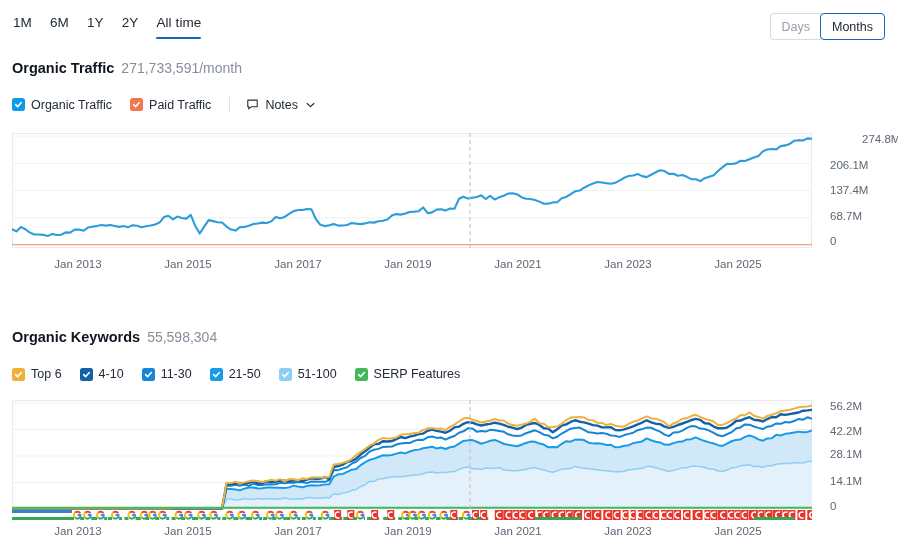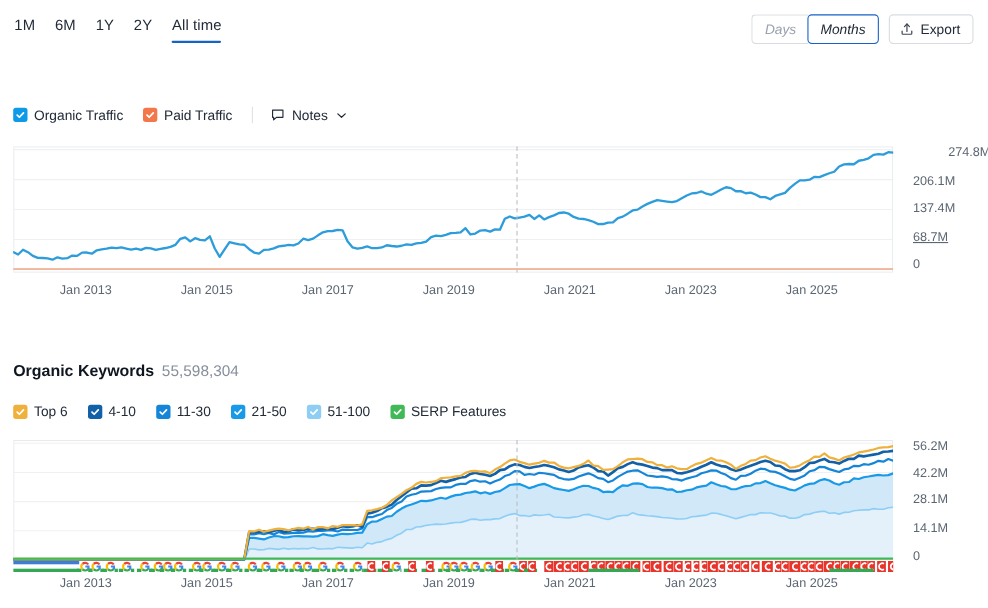--- a/index.html
+++ b/index.html
@@ -31,21 +31,21 @@
     content: ""; position: absolute; left: 0; right: 0; bottom: 0;
     height: 2.5px; background: #1763c4; border-radius: 2px;
   }
 
   .topbar-right {
     position: absolute; right: 10px; top: 13px;
     display: flex; align-items: center; gap: 9px;
   }
   .seg {
     display: flex; align-items: flex-start; height: 27px;
-    border-radius: 13px; overflow: visible; font-style: italic;
+    border-radius: 13px; overflow: visible;
   }
   .seg-btn {
     display: flex; align-items: center; justify-content: center;
     padding: 0 11px; font-size: 12.5px; height: 27px;
     border: 1px solid #d8dce1; background: #fff; cursor: pointer;
     color: #98a1ad;
   }
   .seg-btn:first-child { border-radius: 4px 0 0 4px; border-right: none; }
   .seg-btn:last-child  { border-radius: 0 4px 4px 0; }
   .seg-btn.selected {
@@ -112,33 +112,26 @@
         <div class="range-tab">6M</div>
         <div class="range-tab">1Y</div>
         <div class="range-tab">2Y</div>
         <div class="range-tab active">All time</div>
       </div>
     <div class="topbar-right">
       <div class="seg" id="gran-seg">
           <div class="seg-btn">Days</div>
           <div class="seg-btn selected" style="color: rgb(34, 43, 56);">Months</div>
         </div>
-      <div class="export-btn">
-        <span>
-          <svg class="icon-export" viewBox="0 0 16 16" fill="none" stroke="#3c4551" stroke-width="1.35" stroke-linecap="round" stroke-linejoin="round">
-            <path d="M8 10.5V2.4"></path>
-              <path d="M5.2 5.1 8 2.2l2.8 2.9"></path>
-            <path d="M2.6 10.2v2.6a.9.9 0 0 0 .9.9h9a.9.9 0 0 0 .9-.9v-2.6"></path>
-          </svg>
-        </span>
-        <span>Export</span>
-      </div>
     </div>
   </div>
 
+  <div class="section-title" style="top:60px">
+    <span>Organic Traffic</span><span class="value">271,733,591/month</span>
+  </div>
 
   <div class="legend-row" style="top:97px">
     <div id="traffic-legend" style="display:flex;align-items:center">
         <div class="legend-item">
           <span class="cbx" style="background: rgb(14, 154, 233);">
             <svg viewBox="0 0 12 12" fill="none" stroke="#fff" stroke-width="2.1" stroke-linecap="round" stroke-linejoin="round">
               <path d="M2.2 6.2 4.8 8.8 9.8 3.4"></path>
             </svg>
           </span>
           <span>Organic Traffic</span>
@@ -178,21 +171,21 @@
         <line x1="0" y1="112" x2="800" y2="112" stroke="#eef0f2" stroke-width="1"></line>
         <path d="M0.00 111.61 L4.57 111.61 L9.14 111.61 L13.71 111.61 L18.29 111.61 L22.86 111.61 L27.43 111.61 L32.00 111.61 L36.57 111.61 L41.14 111.61 L45.71 111.61 L50.29 111.61 L54.86 111.61 L59.43 111.61 L64.00 111.61 L68.57 111.61 L73.14 111.61 L77.71 111.61 L82.29 111.61 L86.86 111.61 L91.43 111.61 L96.00 111.61 L100.57 111.61 L105.14 111.61 L109.71 111.61 L114.29 111.61 L118.86 111.61 L123.43 111.61 L128.00 111.61 L132.57 111.61 L137.14 111.61 L141.71 111.61 L146.29 111.61 L150.86 111.61 L155.43 111.61 L160.00 111.61 L164.57 111.61 L169.14 111.61 L173.71 111.61 L178.29 111.61 L182.86 111.61 L187.43 111.61 L192.00 111.61 L196.57 111.61 L201.14 111.61 L205.71 111.61 L210.29 111.61 L214.86 111.61 L219.43 111.61 L224.00 111.61 L228.57 111.61 L233.14 111.61 L237.71 111.61 L242.29 111.61 L246.86 111.61 L251.43 111.61 L256.00 111.61 L260.57 111.61 L265.14 111.61 L269.71 111.61 L274.29 111.61 L278.86 111.61 L283.43 111.61 L288.00 111.61 L292.57 111.61 L297.14 111.61 L301.71 111.61 L306.29 111.61 L310.86 111.61 L315.43 111.61 L320.00 111.61 L324.57 111.61 L329.14 111.61 L333.71 111.61 L338.29 111.61 L342.86 111.61 L347.43 111.61 L352.00 111.61 L356.57 111.61 L361.14 111.61 L365.71 111.61 L370.29 111.61 L374.86 111.61 L379.43 111.61 L384.00 111.61 L388.57 111.61 L393.14 111.61 L397.71 111.61 L402.29 111.61 L406.86 111.61 L411.43 111.61 L416.00 111.61 L420.57 111.61 L425.14 111.61 L429.71 111.61 L434.29 111.61 L438.86 111.61 L443.43 111.61 L448.00 111.61 L452.57 111.61 L457.14 111.61 L461.71 111.61 L466.29 111.61 L470.86 111.61 L475.43 111.61 L480.00 111.61 L484.57 111.61 L489.14 111.61 L493.71 111.61 L498.29 111.61 L502.86 111.61 L507.43 111.61 L512.00 111.61 L516.57 111.61 L521.14 111.61 L525.71 111.61 L530.29 111.61 L534.86 111.61 L539.43 111.61 L544.00 111.61 L548.57 111.61 L553.14 111.61 L557.71 111.61 L562.29 111.61 L566.86 111.61 L571.43 111.61 L576.00 111.61 L580.57 111.61 L585.14 111.61 L589.71 111.61 L594.29 111.61 L598.86 111.61 L603.43 111.61 L608.00 111.61 L612.57 111.61 L617.14 111.61 L621.71 111.61 L626.29 111.61 L630.86 111.61 L635.43 111.61 L640.00 111.61 L644.57 111.61 L649.14 111.61 L653.71 111.61 L658.29 111.61 L662.86 111.61 L667.43 111.61 L672.00 111.61 L676.57 111.61 L681.14 111.61 L685.71 111.61 L690.29 111.61 L694.86 111.61 L699.43 111.61 L704.00 111.61 L708.57 111.61 L713.14 111.61 L717.71 111.61 L722.29 111.61 L726.86 111.61 L731.43 111.61 L736.00 111.61 L740.57 111.61 L745.14 111.61 L749.71 111.61 L754.29 111.61 L758.86 111.61 L763.43 111.61 L768.00 111.61 L772.57 111.61 L777.14 111.61 L781.71 111.61 L786.29 111.61 L790.86 111.61 L795.43 111.61 L800.00 111.61 " fill="none" stroke="#f2a382" stroke-width="1.3"></path>
         <path d="M0.00 96.24 L4.47 98.38 L8.94 94.01 L13.41 96.26 L17.88 99.60 L22.35 101.43 L26.82 101.55 L31.28 101.85 L35.75 103.10 L40.22 100.91 L44.69 102.05 L49.16 101.70 L53.63 99.36 L58.10 99.62 L62.57 96.65 L67.04 96.56 L71.51 97.65 L75.98 94.53 L80.45 93.66 L84.92 93.10 L89.39 92.07 L93.85 92.61 L98.32 91.92 L102.79 92.93 L107.26 93.89 L111.73 92.94 L116.20 94.15 L120.67 92.34 L125.14 92.83 L129.61 94.23 L134.08 93.28 L138.55 92.46 L143.02 91.44 L147.49 89.58 L151.96 84.10 L156.42 82.72 L160.89 86.43 L165.36 83.51 L169.83 85.04 L174.30 85.61 L178.77 81.86 L183.24 92.93 L187.71 100.54 L192.18 93.68 L196.65 87.14 L201.12 88.14 L205.59 89.23 L210.06 89.50 L214.53 93.56 L218.99 96.59 L223.46 97.60 L227.93 94.21 L232.40 93.90 L236.87 92.82 L241.34 90.94 L245.81 90.42 L250.28 89.62 L254.75 90.06 L259.22 88.38 L263.69 84.00 L268.16 85.35 L272.63 83.92 L277.09 80.95 L281.56 78.14 L286.03 77.06 L290.50 77.00 L294.97 76.05 L299.44 76.38 L303.91 86.27 L308.38 91.85 L312.85 93.11 L317.32 92.31 L321.79 90.92 L326.26 92.64 L330.73 92.57 L335.20 91.96 L339.66 89.94 L344.13 90.63 L348.60 91.11 L353.07 90.41 L357.54 89.19 L362.01 89.62 L366.48 88.29 L370.95 87.71 L375.42 86.57 L379.89 82.55 L384.36 81.12 L388.83 81.62 L393.30 80.56 L397.77 78.93 L402.23 78.63 L406.70 78.17 L411.17 74.44 L415.64 80.16 L420.11 79.35 L424.58 76.60 L429.05 76.29 L433.52 77.60 L437.99 75.55 L442.46 75.82 L446.93 65.83 L451.40 63.82 L455.87 65.53 L460.34 64.77 L464.80 63.92 L469.27 62.32 L473.74 66.05 L478.21 62.77 L482.68 66.50 L487.15 64.36 L491.62 62.77 L496.09 60.62 L500.56 60.18 L505.03 61.25 L509.50 64.20 L513.97 65.82 L518.44 66.07 L522.91 67.05 L527.37 68.62 L531.84 70.72 L536.31 70.65 L540.78 69.41 L545.25 69.17 L549.72 65.26 L554.19 63.94 L558.66 61.23 L563.13 58.30 L567.60 57.57 L572.07 54.70 L576.54 52.35 L581.01 50.50 L585.47 48.99 L589.94 49.56 L594.41 50.21 L598.88 50.80 L603.35 49.81 L607.82 47.31 L612.29 44.73 L616.76 42.87 L621.23 42.44 L625.70 41.05 L630.17 43.12 L634.64 44.10 L639.11 41.73 L643.58 39.31 L648.04 37.22 L652.51 38.01 L656.98 40.87 L661.45 40.80 L665.92 42.67 L670.39 42.08 L674.86 43.81 L679.33 46.19 L683.80 46.22 L688.27 48.14 L692.74 45.15 L697.21 43.77 L701.68 42.37 L706.15 37.82 L710.61 34.20 L715.08 30.92 L719.55 30.97 L724.02 30.35 L728.49 27.75 L732.96 27.96 L737.43 26.19 L741.90 24.51 L746.37 23.12 L750.84 18.36 L755.31 16.49 L759.78 16.07 L764.25 16.33 L768.72 13.13 L773.18 12.39 L777.65 10.91 L782.12 7.82 L786.59 7.17 L791.06 7.56 L795.53 5.34 L800.00 5.68 " fill="none" stroke="#2d9cdb" stroke-width="2.1" stroke-linejoin="round" stroke-linecap="round"></path>
         <line x1="458" y1="0" x2="458" y2="115" stroke="#b9bec5" stroke-width="1" stroke-dasharray="4 3"></line>
       </svg>
   </div>
   <div class="ylabels" style="left:830px; top:133px; width:66px; height:115px;" id="ylab-traffic">
       <div class="ylab" style="top: 0px; margin-left: 32px;">274.8M</div>
       <div class="ylab" style="top: 25.5px;">206.1M</div>
       <div class="ylab" style="top: 51px;">137.4M</div>
-      <div class="ylab" style="top: 76.5px; text-decoration: underline;">68.7M</div>
+      <div class="ylab" style="top: 76.5px;">68.7M</div>
       <div class="ylab" style="top: 102px;">0</div>
     </div>
   <div class="xlabels" style="left:12px; top:258px; width:800px; height:14px;" id="xlab-traffic">
       <div class="xlab" style="left: 66px;">Jan 2013</div>
       <div class="xlab" style="left: 176px;">Jan 2015</div>
       <div class="xlab" style="left: 286px;">Jan 2017</div>
       <div class="xlab" style="left: 396px;">Jan 2019</div>
       <div class="xlab" style="left: 506px;">Jan 2021</div>
       <div class="xlab" style="left: 616px;">Jan 2023</div>
       <div class="xlab" style="left: 726px;">Jan 2025</div>

